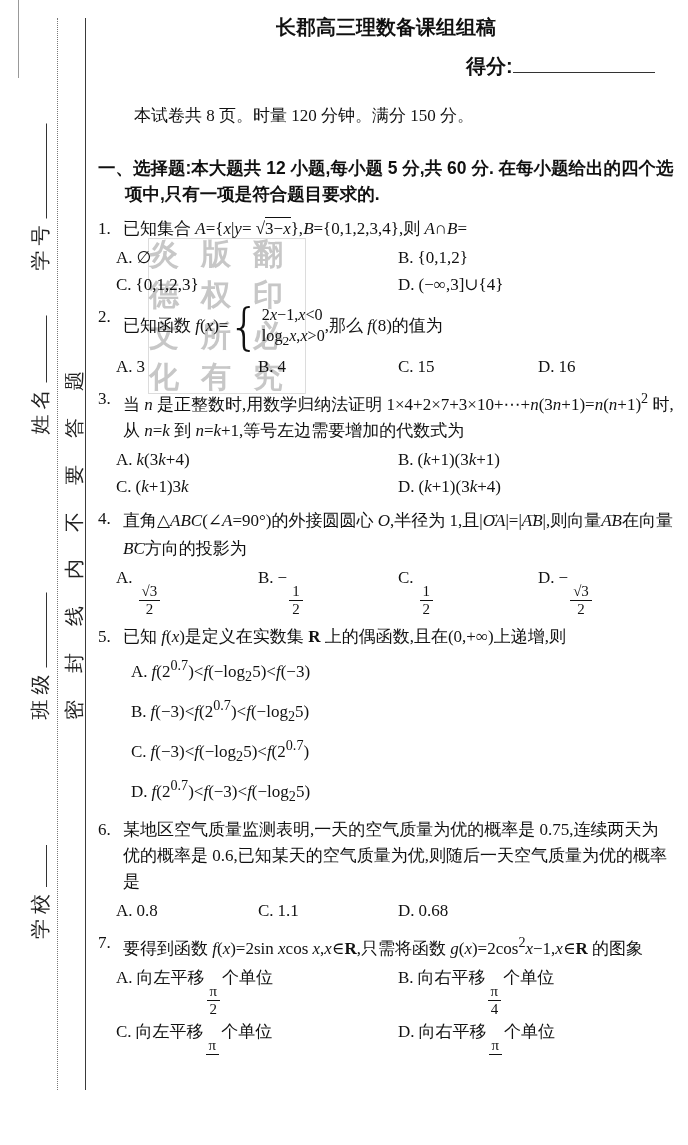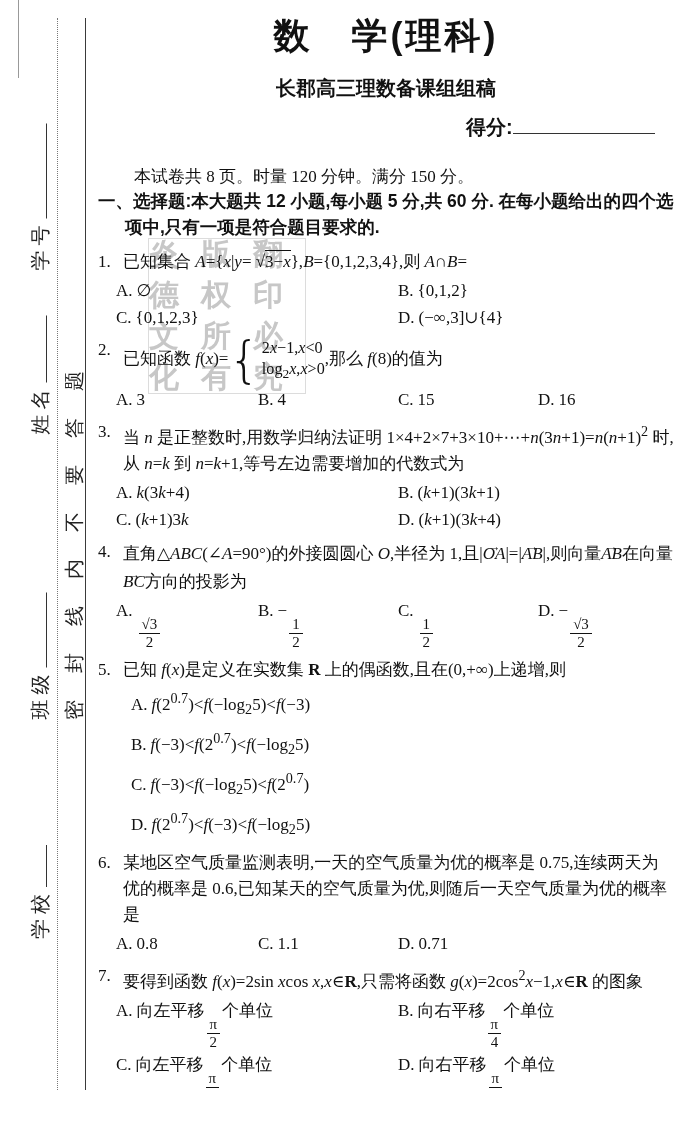--- a/index.html
+++ b/index.html
@@ -26,21 +26,21 @@
   .paper-header-line{margin-top:24px;white-space:nowrap;font-size:23px;}
   .brand{font-weight:900;font-size:25px;letter-spacing:1px;}
   .subject-title{text-align:center;font-size:36px;font-weight:bold;letter-spacing:3px;
        font-family:"Liberation Sans","DejaVu Sans",sans-serif;margin-top:12px;}
   .subtitle{text-align:center;font-size:20px;font-weight:bold;
        font-family:Liberation Sans, sans-serif;margin-top:14px;}
   .score-row{margin-top:10px;padding-left:368px;font-size:20px;font-weight:bold;
        font-family:"Liberation Sans","DejaVu Sans",sans-serif;}
   .score-underline{display:inline-block;width:142px;border-bottom:1px solid #333;height:1.05em;}
   .exam-info{margin-top:24px;padding-left:36px;font-size:17px;}
-  .section-head{font-size:17.5px;font-weight:bold;line-height:1.5;
+  .section-head{margin-top:28px;font-size:17.5px;font-weight:bold;line-height:1.5;
        font-family:"Liberation Sans","DejaVu Sans",sans-serif;padding-left:27px;text-indent:-27px;}
   .q-list{list-style:none;margin:8px 0 0;padding:0;font-size:17px;}
   .q{position:relative;padding-left:25px;margin-bottom:6px;line-height:26px;}
   .q-num{position:absolute;left:0;top:0;}
   .opts{margin:2px 0 2px -7px;line-height:27px;}
   .opts.cols4{display:grid;grid-template-columns:142px 140px 140px 1fr;}
   .opts.cols2{display:grid;grid-template-columns:282px 1fr;}
   .opts.cols1 .opt{display:block;margin:2px 15px;}
   .opt-label{margin-right:4px;}
   
@@ -81,21 +81,20 @@
   <div class="seal-text">密封线内不要答题</div>
   <div class="seal-border"></div>
 
   <div class="watermark">
     <span>炎德文化</span>
     <span>版权所有</span>
     <span>翻印必究</span>
   </div>
 
   <div class="content">
-    <div class="subject-title">数　学(理科)</div>
     <div class="subtitle">长郡高三理数备课组组稿</div>
     <div class="score-row">
       <span>得分:</span><span class="score-underline"></span>
     </div>
     <div class="exam-info">本试卷共 8 页。时量 120 分钟。满分 150 分。</div>
     <div class="section-head">一、选择题:本大题共 12 小题,每小题 5 分,共 60 分. 在每小题给出的四个选项中,只有一项是符合题目要求的.</div>
 
     <ol class="q-list" id="question-list">
   <li class="q">
     <span class="q-num">1.</span>
@@ -169,21 +168,21 @@
             <span class="opt"><span class="opt-label">D.</span><span class="opt-text"><i>f</i>(2<sup>0.7</sup>)&lt;<i>f</i>(−3)&lt;<i>f</i>(−log<sub>2</sub>5)</span></span>
           </div>
   </li>
 
   <li class="q">
     <span class="q-num">6.</span>
     <span class="q-stem">某地区空气质量监测表明,一天的空气质量为优的概率是 0.75,连续两天为优的概率是 0.6,已知某天的空气质量为优,则随后一天空气质量为优的概率是</span>
     <div class="opts cols4">
             <span class="opt"><span class="opt-label">A.</span><span class="opt-text">0.8</span></span>
             <span class="opt"><span class="opt-label">C.</span><span class="opt-text">1.1</span></span>
-            <span class="opt"><span class="opt-label">D.</span><span class="opt-text">0.71</span></span>
+            <span class="opt"><span class="opt-label">D.</span><span class="opt-text">0.68</span></span>
           </div>
   </li>
 
   <li class="q">
     <span class="q-num">7.</span>
     <span class="q-stem">要得到函数 <i>f</i>(<i>x</i>)=2sin <i>x</i>cos <i>x</i>,<i>x</i>∈<b>R</b>,只需将函数 <i>g</i>(<i>x</i>)=2cos<sup>2</sup><i>x</i>−1,<i>x</i>∈<b>R</b> 的图象</span>
     <div class="opts cols2">
             <span class="opt"><span class="opt-label">A.</span><span class="opt-text">向左平移<span class="fr">
                   <span>π</span>
                   <span>2</span>

